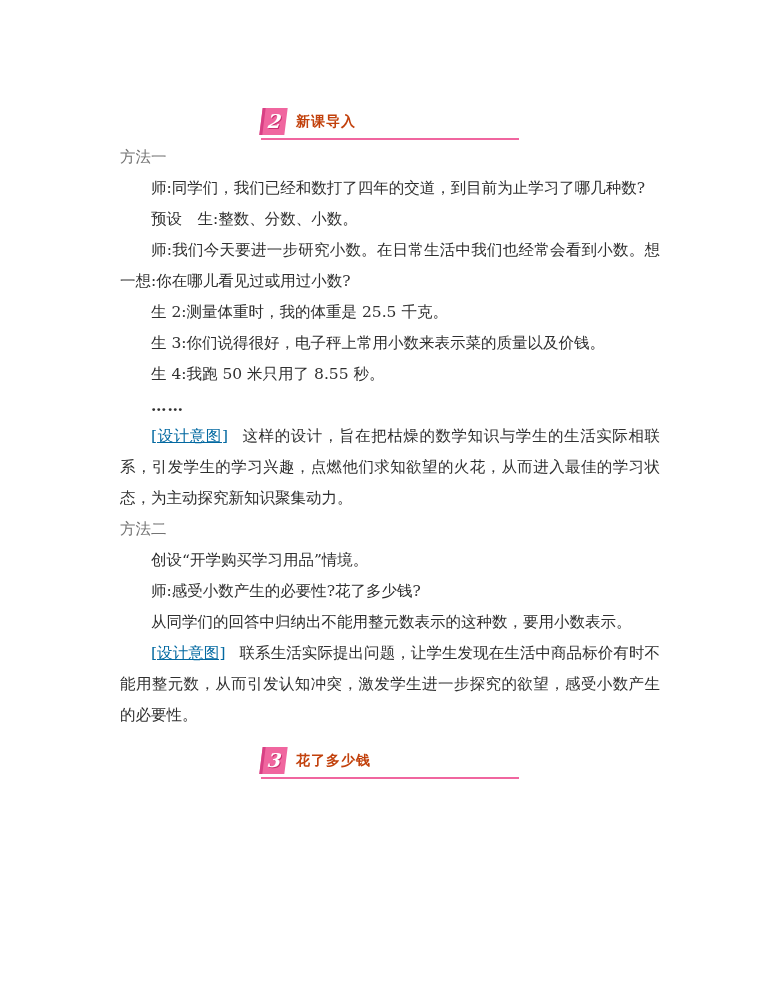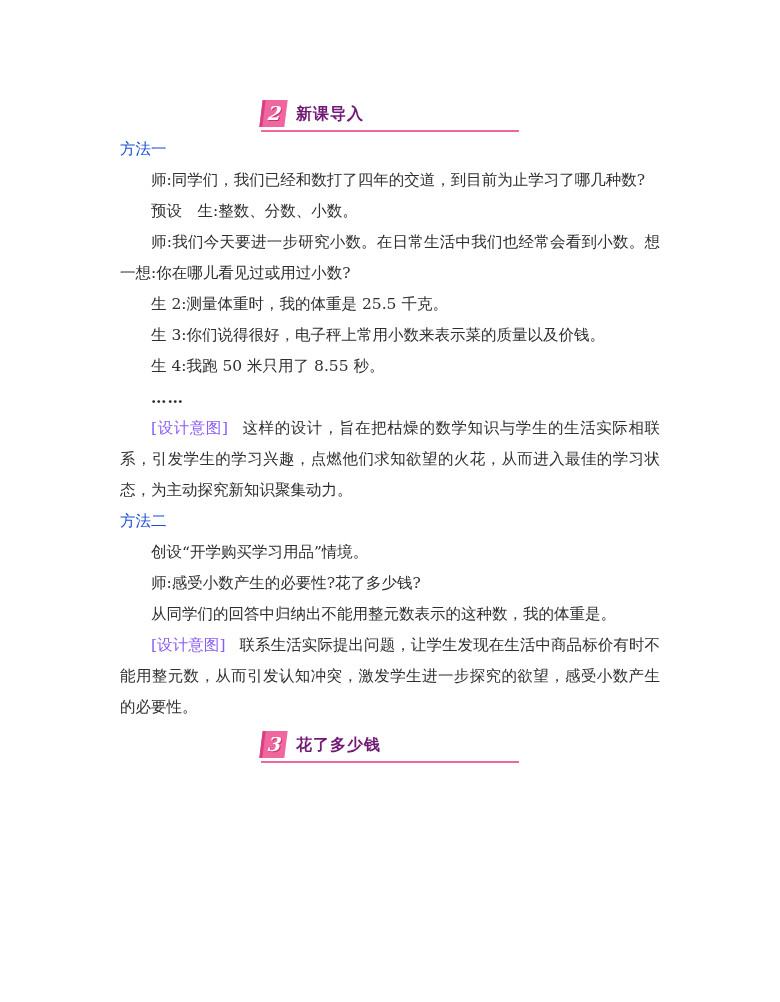--- a/index.html
+++ b/index.html
@@ -42,46 +42,48 @@
     font-family: "DejaVu Serif", serif;
     font-style: italic;
     font-weight: bold;
     font-size: 19px;
     line-height: 27px;
     text-shadow: 1px 1px 0 #c9306f;
   }
   .section-title {
     font-family: "Liberation Sans", "DejaVu Sans", sans-serif;
     font-weight: bold;
-    font-size: 16px;
-    color: #701a75;
+    font-size: 14px;
+    color: #c2410c;
     line-height: 27px;
     letter-spacing: 1px;
+    margin-top: 8px;
   }
   .section-header.bottom { margin-top: 8px; }
   
   .body-text {
     margin-top: 2px;
     font-size: 15.5px;
     line-height: 31px;
     text-align: justify;
   }
   .method-label {
-    color: #1d4ed8;
+    color: #737373;
     font-size: 15.5px;
     line-height: 31px;
   }
   p.para {
     text-indent: 2em;
     line-height: 31px;
   }
   p.para.ellipsis-line { font-weight: bold; letter-spacing: 1px; }
   .intent-label {
-    color: #8b5cf6;
+    color: #0369a1;
     margin-right: 0.9em;
+    text-decoration: underline;
   }
 </style>
 </head>
 <body>
 
 <div class="page">
   <div class="content">
 
     <div class="section-header">
       <span class="badge"><span class="badge-num">2</span></span>
@@ -99,21 +101,21 @@
       <p class="para">生 3:你们说得很好，电子秤上常用小数来表示菜的质量以及价钱。</p>
       <p class="para">生 4:我跑 50 米只用了 8.55 秒。</p>
       <p class="para ellipsis-line">……</p>
 
       <p class="para"><span class="intent-label">[设计意图]</span><span class="intent-text">这样的设计，旨在把枯燥的数学知识与学生的生活实际相联系，引发学生的学习兴趣，点燃他们求知欲望的火花，从而进入最佳的学习状态，为主动探究新知识聚集动力。</span></p>
 
       <div class="method-label">方法二</div>
 
       <p class="para">创设“开学购买学习用品”情境。</p>
       <p class="para">师:感受小数产生的必要性?花了多少钱?</p>
-      <p class="para">从同学们的回答中归纳出不能用整元数表示的这种数，我的体重是。</p>
+      <p class="para">从同学们的回答中归纳出不能用整元数表示的这种数，要用小数表示。</p>
 
       <p class="para"><span class="intent-label">[设计意图]</span><span class="intent-text">联系生活实际提出问题，让学生发现在生活中商品标价有时不能用整元数，从而引发认知冲突，激发学生进一步探究的欲望，感受小数产生的必要性。</span></p>
 
     </div>
 
     <div class="section-header bottom">
       <span class="badge"><span class="badge-num">3</span></span>
       <span class="section-title">花了多少钱</span>
     </div>
 

